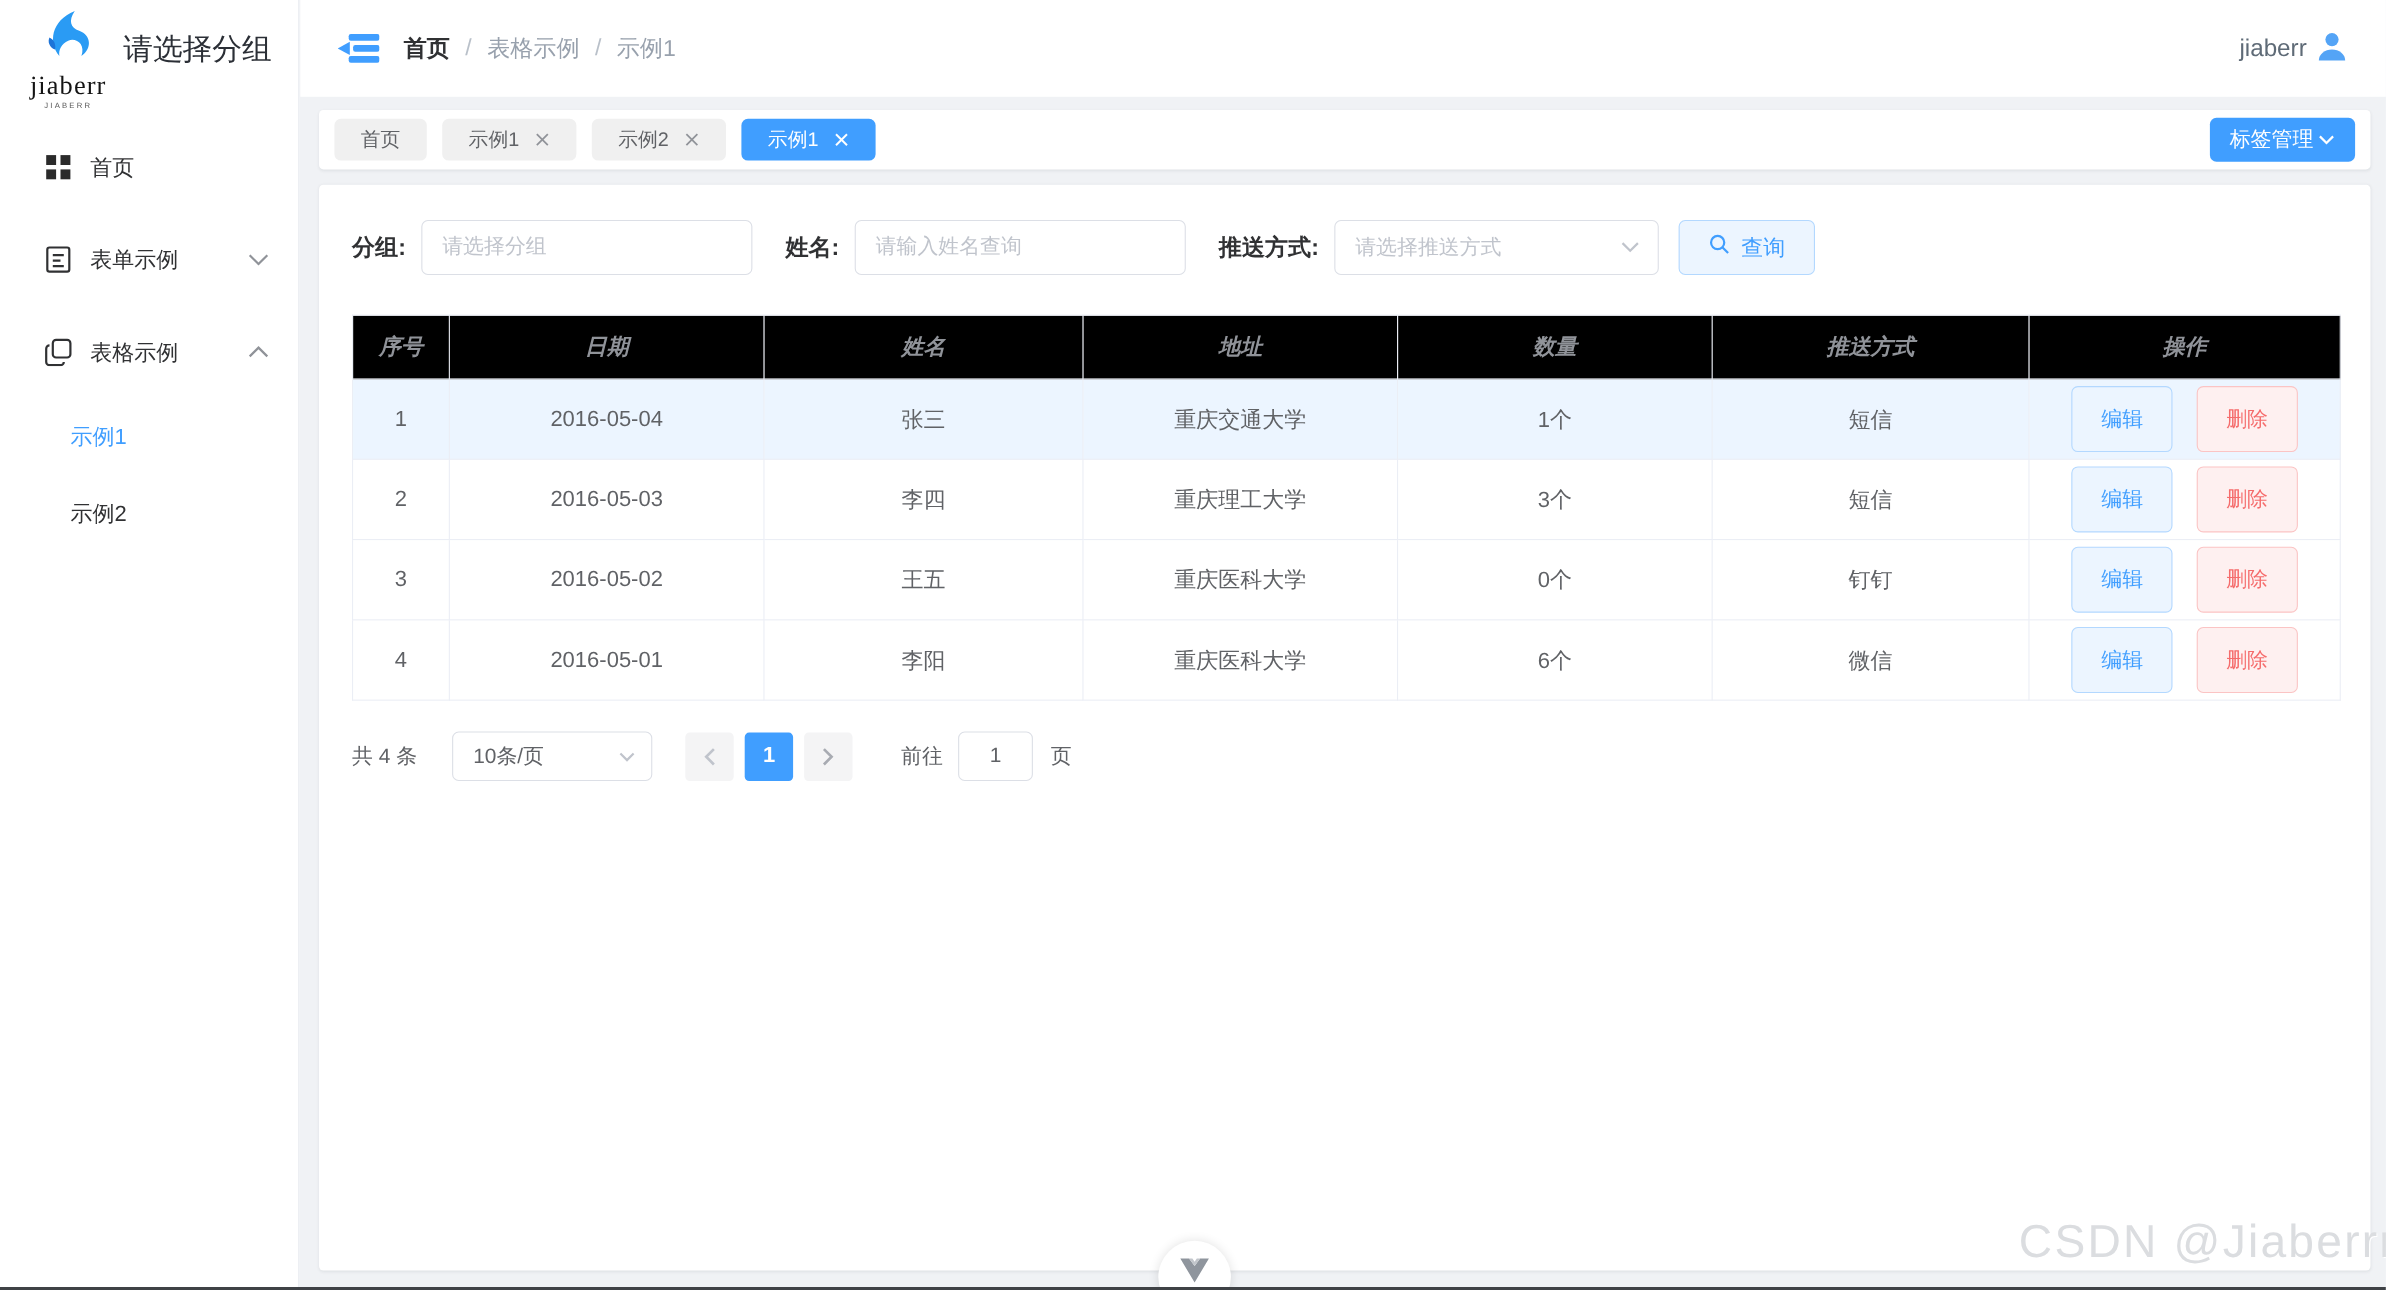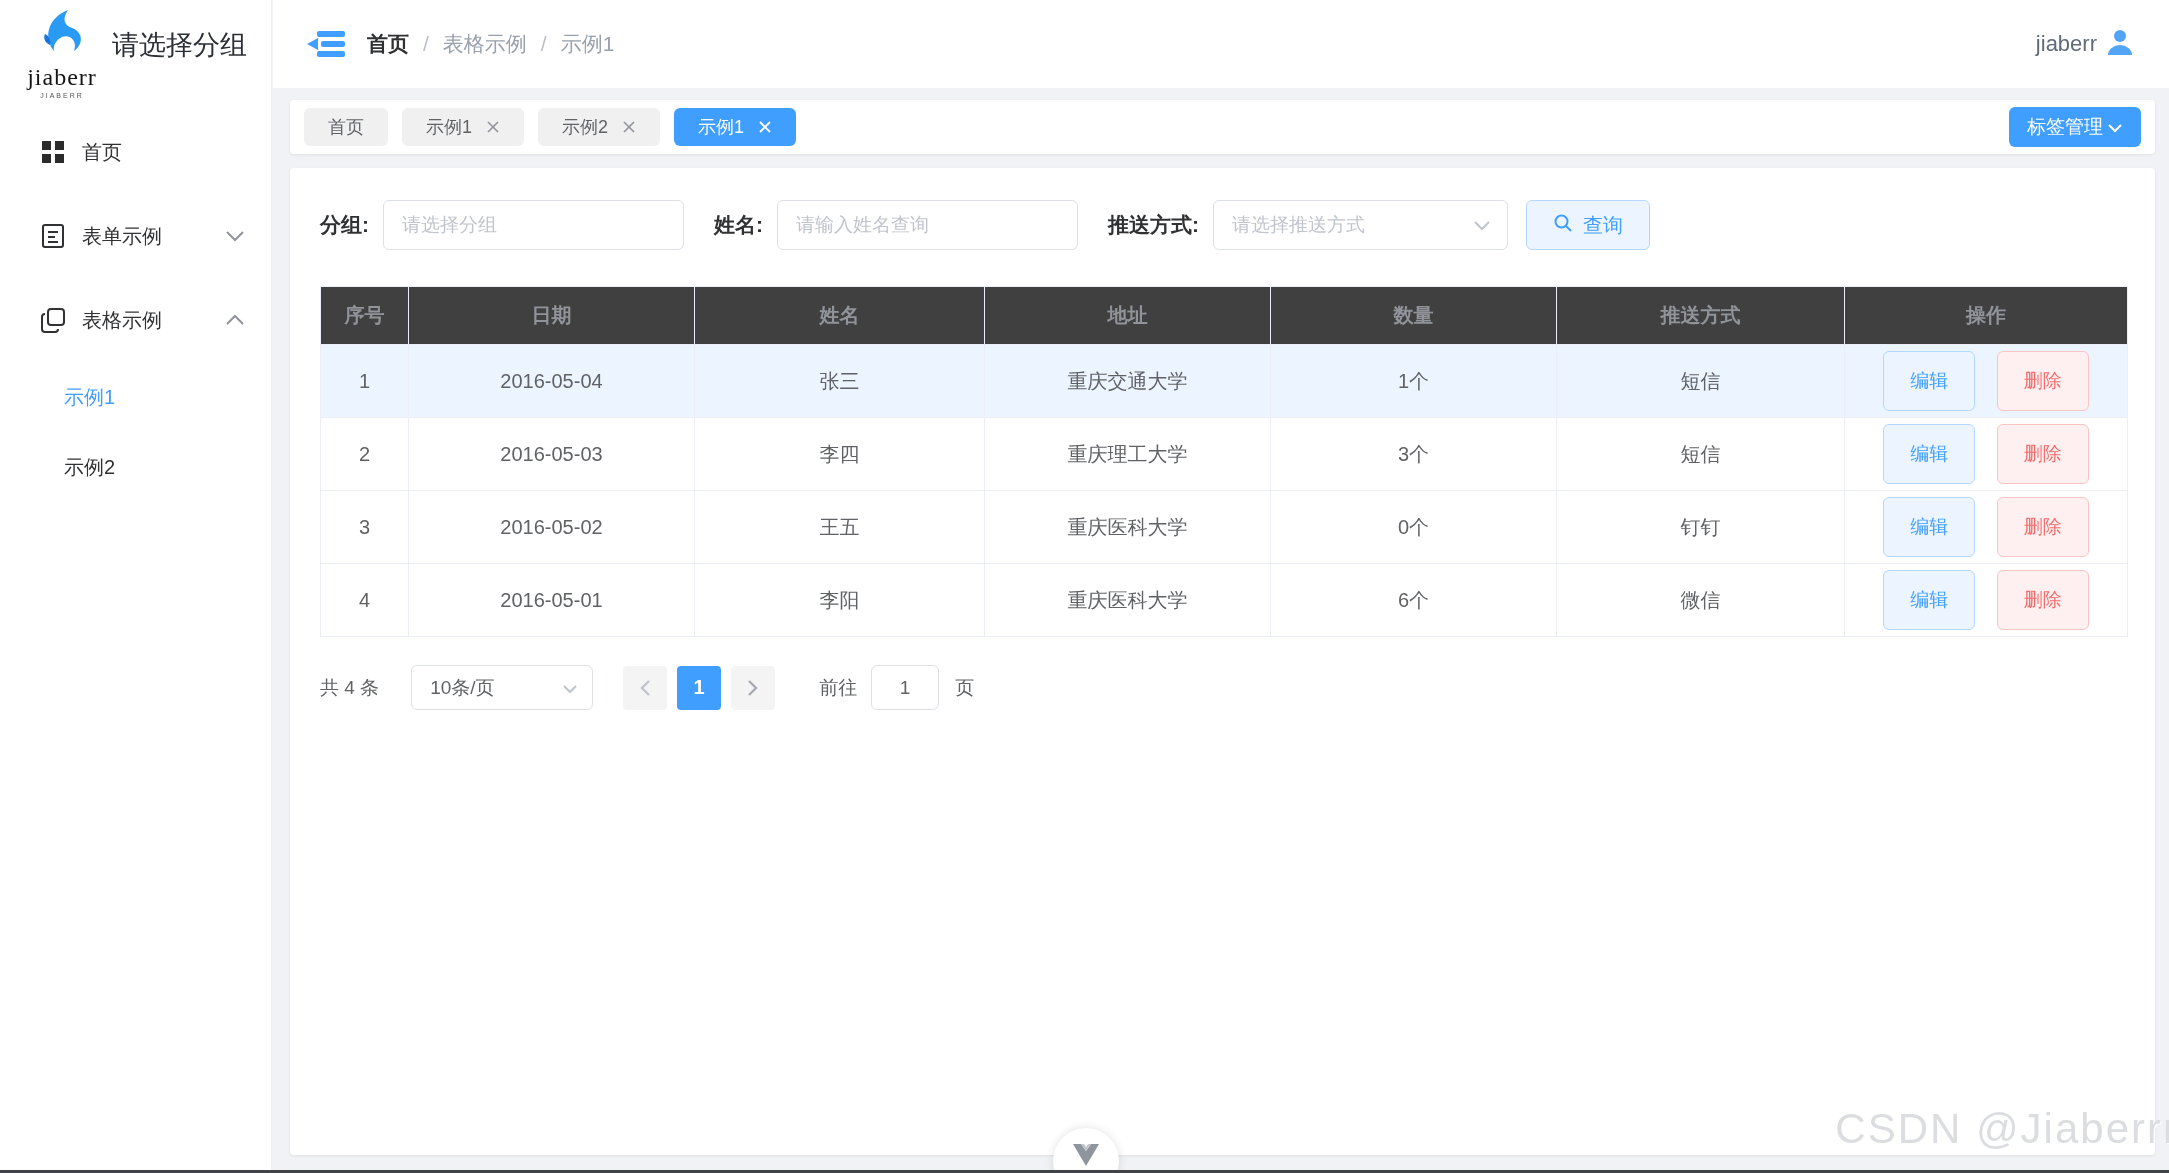--- a/index.html
+++ b/index.html
@@ -77,22 +77,22 @@
     display:flex; align-items:center; justify-content:space-between; cursor:pointer;
   }
   .query-btn {
     margin-left:18px; height:50px; padding:0 26px; background:#ecf5ff;
     border:1px solid #b3d8ff; border-radius:6px; color:#409eff; font-size:20px;
     display:flex; align-items:center; gap:10px; cursor:pointer; font-family:inherit;
   }
   
   table.data-table { width:1807px; border-collapse:collapse; table-layout:fixed; }
   .data-table th {
-    height:58px; font-size:20px; font-weight:700; color:#909399; background:#404040;
-    border:1px solid #ebeef5; text-align:center;
+    height:58px; font-size:20px; font-weight:700; color:#909399; background:#000000;
+    border:1px solid #ebeef5; text-align:center;font-style:italic;
   }
   .data-table td {
     height:73px; font-size:20px; color:#606266; text-align:center;
     border:1px solid #ebeef5; background:#fff;
   }
   .data-table tr.hl td { background:#ecf5ff; }
   .op-btn {
     display:inline-flex; align-items:center; justify-content:center;
     width:92px; height:60px; border-radius:6px; font-size:19px; cursor:pointer; font-family:inherit;
   }

